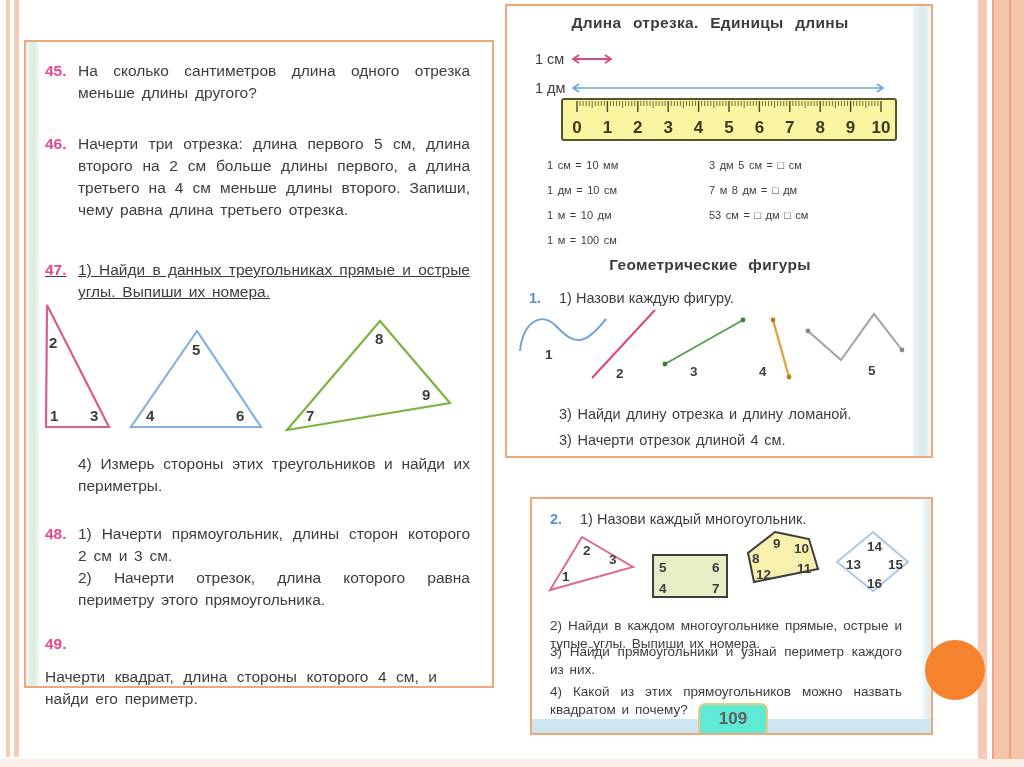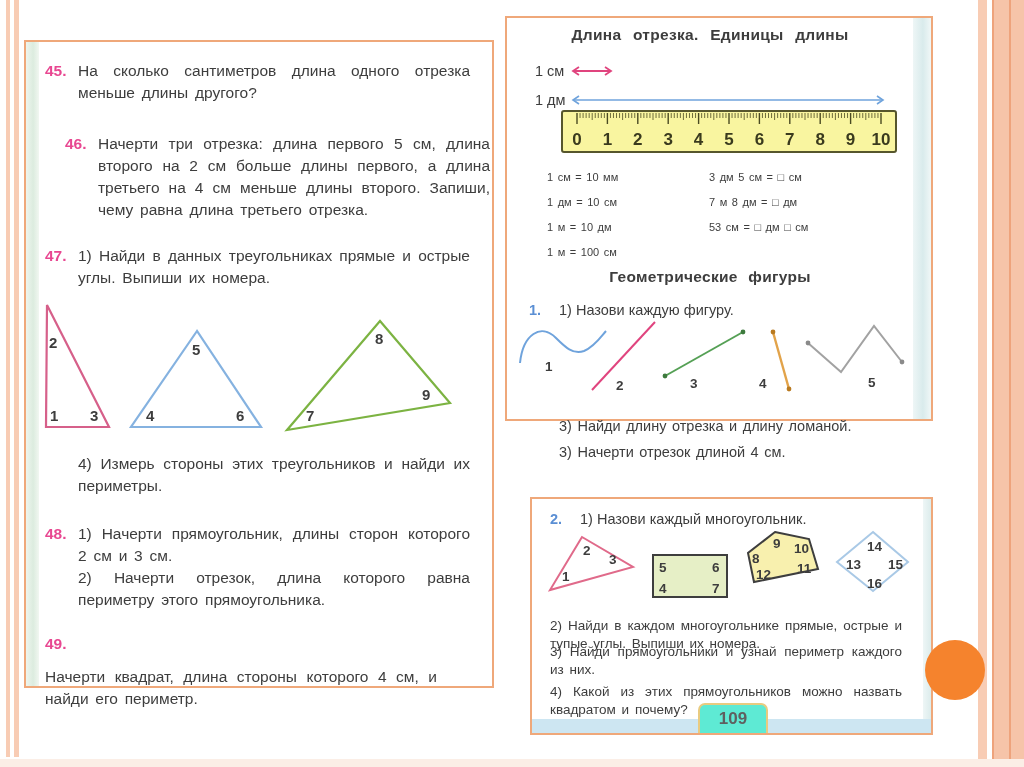--- a/index.html
+++ b/index.html
@@ -11,21 +11,21 @@
   .stripe{position:absolute;top:0;}
   .stripe-l1{left:6px;width:4px;height:757px;background:#f8ccb4;}
   .stripe-l2{left:14px;width:5px;height:757px;background:#f8ccb4;}
   .stripe-r1{left:978px;width:9px;height:767px;background:#f8ccb4;}
   .stripe-r2{left:992px;width:32px;height:767px;
     background:linear-gradient(90deg,#eea37c 0 2px,#f6c4a9 2px 17px,#eea37c 17px 19px,#f6c4a9 19px);}
   .bottom-band{position:absolute;left:0;top:759px;width:1024px;height:8px;background:#fbeee6;}
   
   .panel{position:absolute;background:#ffffff;border:2px solid #efa87a;box-sizing:border-box;z-index:1;}
   .panel-left{left:24px;top:40px;width:470px;height:648px;padding-left:8px;}
-  .panel-rtop{left:505px;top:16px;width:428px;height:405px;}
+  .panel-rtop{left:505px;top:4px;width:428px;height:454px;}
   .panel-rbot{left:530px;top:497px;width:403px;height:238px;}
   .edge-left{position:absolute;left:0;top:0;bottom:0;width:13px;
     background:linear-gradient(90deg,#eef5ee,#dcecdf 55%,#f1f7f1);}
   .edge-right{position:absolute;right:0;top:0;bottom:0;width:18px;
     background:linear-gradient(90deg,#eef6f6,#d9ebec 55%,#f0f7f7);}
   .edge-right-sm{position:absolute;right:0;top:0;bottom:14px;width:8px;
     background:linear-gradient(90deg,#eef6f6,#dcecec);}
   
   .ex{position:absolute;display:flex;font-size:15.5px;line-height:22px;}
   .ex-num{width:33px;flex:0 0 33px;font-weight:bold;color:#e84791;}
@@ -66,26 +66,26 @@
 <div class="accent-circle"></div>
 
 <div class="panel panel-left">
   <div class="edge-left"></div>
 
   <div class="ex" style="left:19px;top:18px;">
     <div class="ex-num">45.</div>
     <div class="ex-body ex-text">На сколько сантиметров длина одного отрезка меньше длины другого?</div>
   </div>
 
-  <div class="ex" style="left:19px;top:91px;margin-left:20px;">
+  <div class="ex" style="left:19px;top:91px;">
     <div class="ex-num">46.</div>
     <div class="ex-body ex-text">Начерти три отрезка: длина первого 5 см, длина второго на 2 см больше длины первого, а длина третьего на 4 см меньше длины второго. Запиши, чему равна длина третьего отрезка.</div>
   </div>
 
-  <div class="ex" style="left:19px;top:203px;">
+  <div class="ex" style="left:19px;top:217px;text-decoration:underline;">
     <div class="ex-num">47.</div>
     <div class="ex-body ex-text">1) Найди в данных треугольниках прямые и острые углы. Выпиши их номера.</div>
   </div>
 
   <svg style="position:absolute;left:14px;top:258px;" width="440" height="140" viewBox="0 0 440 140">
     <polygon points="7,5 6,127 69,127" fill="none" stroke-width="2.2" stroke="#d6608a"></polygon>
     <text class="shape-label" x="9" y="48">2</text>
     <text class="shape-label" x="10" y="121">1</text>
     <text class="shape-label" x="50" y="121">3</text>
 

